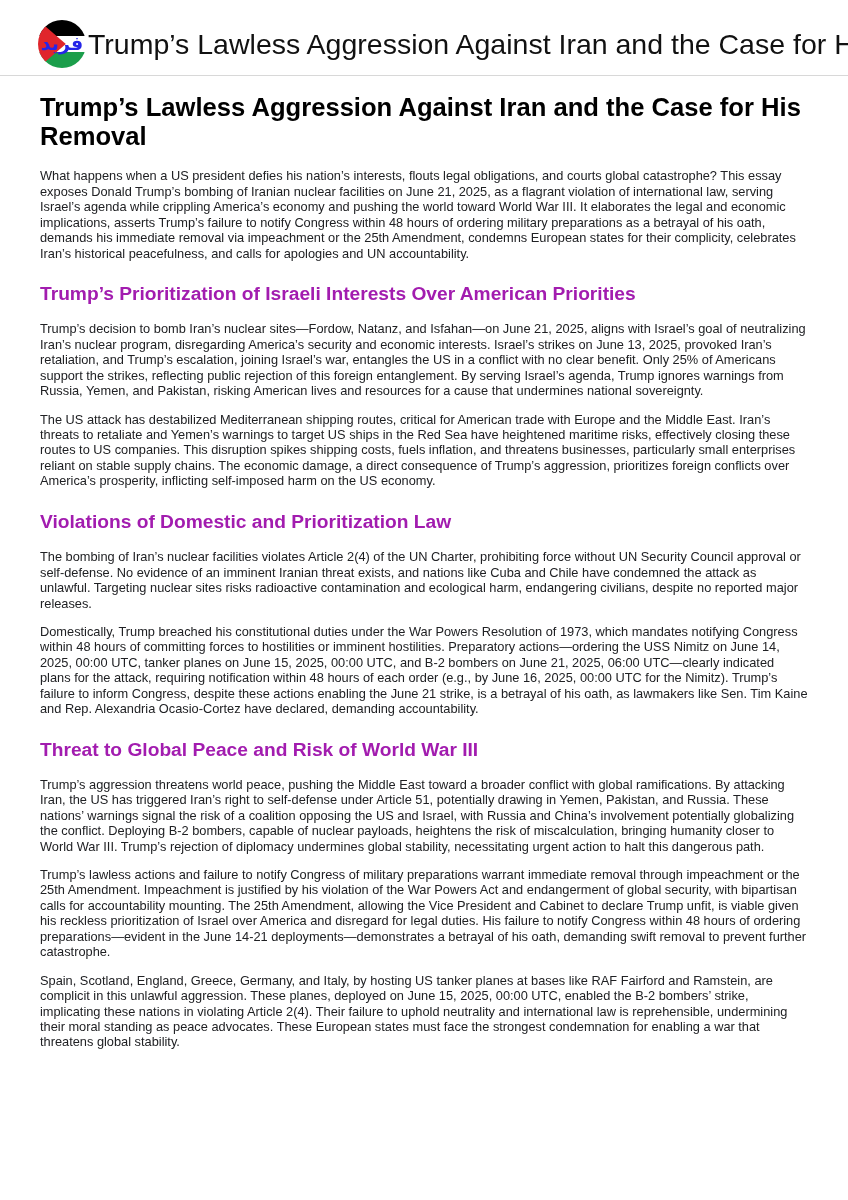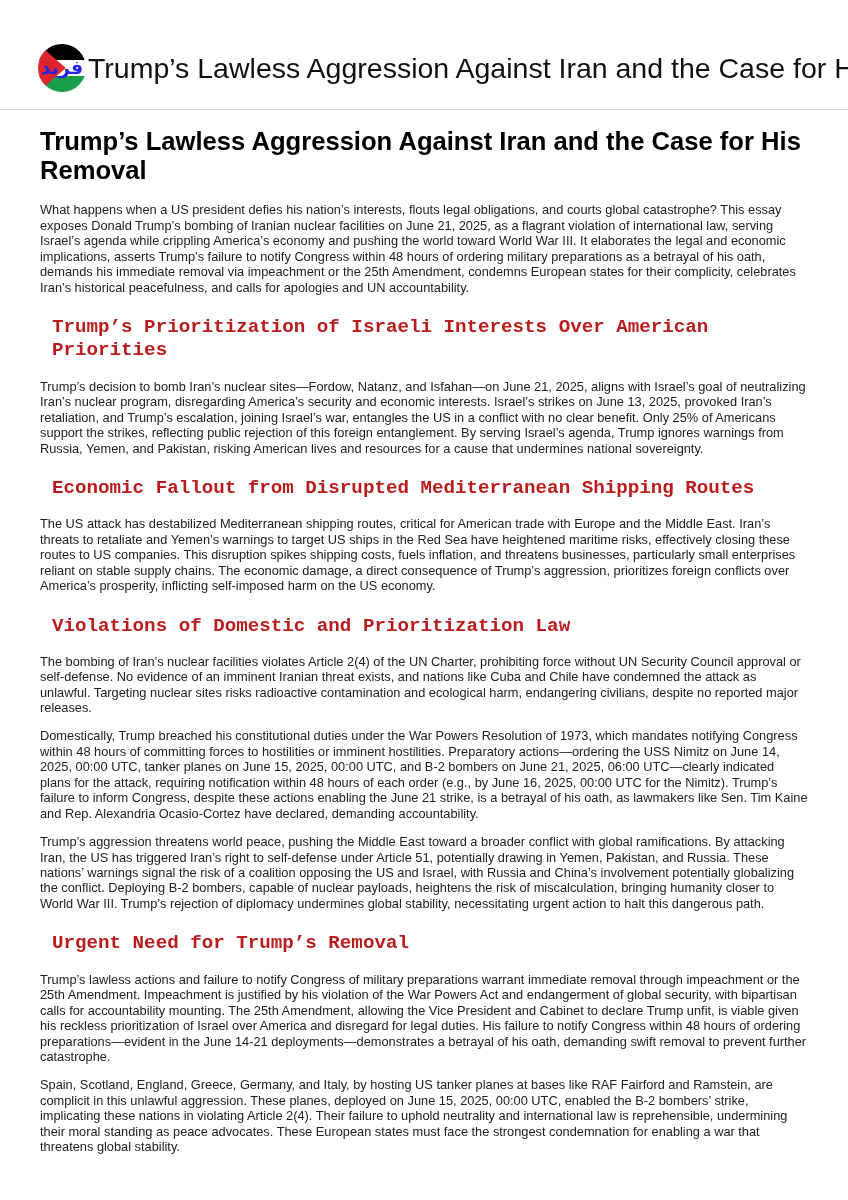--- a/index.html
+++ b/index.html
@@ -13,23 +13,22 @@
     font-family: "Liberation Sans", "DejaVu Sans", sans-serif;
     color: #202124;
     font-size: 12.8px;
     line-height: 1.21;
   }
 
   
   header.page-header {
     display: flex;
     align-items: center;
-    padding: 20px 0 17px 38px;
+    padding: 20px 0 7px 38px;
     border-bottom: 1px solid var(--divider, #d8d8d8);
-    margin-top: 24px;
   }
   .logo {
     position: relative;
     width: 48px;
     height: 48px;
     border-radius: 50%;
     overflow: hidden;
     flex-shrink: 0;
   }
   .logo .stripe { position: absolute; left: 0; right: 0; }
@@ -70,23 +69,22 @@
   h1.article-title {
     font-size: 25.6px;
     line-height: 1.14;
     font-weight: bold;
     color: #000000;
     margin: 17px 0 17px 0;
   }
   h2.section-heading {
     font-size: 19.2px;
     font-weight: bold;
-    color: #b91c1c;
-    margin: 21px 0 16px 12px;
-    font-family: Liberation Mono, monospace;
+    color: #a21caf;
+    margin: 21px 0 16px 0;
   }
   p.body-paragraph {
     margin: 12.8px 0;
   }
 </style>
 </head>
 <body>
 
 <header class="page-header">
   <div class="logo">
@@ -103,36 +101,35 @@
   <h1 class="article-title">Trump’s Lawless Aggression Against Iran and the Case for His Removal</h1>
 
   <p class="body-paragraph">What happens when a US president defies his nation’s interests, flouts legal obligations, and courts global catastrophe? This essay exposes Donald Trump’s bombing of Iranian nuclear facilities on June 21, 2025, as a flagrant violation of international law, serving Israel’s agenda while crippling America’s economy and pushing the world toward World War III. It elaborates the legal and economic implications, asserts Trump’s failure to notify Congress within 48 hours of ordering military preparations as a betrayal of his oath, demands his immediate removal via impeachment or the 25th Amendment, condemns European states for their complicity, celebrates Iran’s historical peacefulness, and calls for apologies and UN accountability.</p>
 
   <section>
     <h2 class="section-heading">Trump’s Prioritization of Israeli Interests Over American Priorities</h2>
     <p class="body-paragraph">Trump’s decision to bomb Iran’s nuclear sites—Fordow, Natanz, and Isfahan—on June 21, 2025, aligns with Israel’s goal of neutralizing Iran’s nuclear program, disregarding America’s security and economic interests. Israel’s strikes on June 13, 2025, provoked Iran’s retaliation, and Trump’s escalation, joining Israel’s war, entangles the US in a conflict with no clear benefit. Only 25% of Americans support the strikes, reflecting public rejection of this foreign entanglement. By serving Israel’s agenda, Trump ignores warnings from Russia, Yemen, and Pakistan, risking American lives and resources for a cause that undermines national sovereignty.</p>
   </section>
 
   <section>
-    <h2 class="section-heading">Economic Fallout from Disrupted Mediterranean Shipping Routes</h2>
     <p class="body-paragraph">The US attack has destabilized Mediterranean shipping routes, critical for American trade with Europe and the Middle East. Iran’s threats to retaliate and Yemen’s warnings to target US ships in the Red Sea have heightened maritime risks, effectively closing these routes to US companies. This disruption spikes shipping costs, fuels inflation, and threatens businesses, particularly small enterprises reliant on stable supply chains. The economic damage, a direct consequence of Trump’s aggression, prioritizes foreign conflicts over America’s prosperity, inflicting self-imposed harm on the US economy.</p>
   </section>
 
   <section>
     <h2 class="section-heading">Violations of Domestic and Prioritization Law</h2>
     <p class="body-paragraph">The bombing of Iran’s nuclear facilities violates Article 2(4) of the UN Charter, prohibiting force without UN Security Council approval or self-defense. No evidence of an imminent Iranian threat exists, and nations like Cuba and Chile have condemned the attack as unlawful. Targeting nuclear sites risks radioactive contamination and ecological harm, endangering civilians, despite no reported major releases.</p>
     <p class="body-paragraph">Domestically, Trump breached his constitutional duties under the War Powers Resolution of 1973, which mandates notifying Congress within 48 hours of committing forces to hostilities or imminent hostilities. Preparatory actions—ordering the USS Nimitz on June 14, 2025, 00:00 UTC, tanker planes on June 15, 2025, 00:00 UTC, and B-2 bombers on June 21, 2025, 06:00 UTC—clearly indicated plans for the attack, requiring notification within 48 hours of each order (e.g., by June 16, 2025, 00:00 UTC for the Nimitz). Trump’s failure to inform Congress, despite these actions enabling the June 21 strike, is a betrayal of his oath, as lawmakers like Sen. Tim Kaine and Rep. Alexandria Ocasio-Cortez have declared, demanding accountability.</p>
   </section>
 
   <section>
+    <h2 class="section-heading">Threat to Global Peace and Risk of World War III</h2>
     <p class="body-paragraph">Trump’s aggression threatens world peace, pushing the Middle East toward a broader conflict with global ramifications. By attacking Iran, the US has triggered Iran’s right to self-defense under Article 51, potentially drawing in Yemen, Pakistan, and Russia. These nations’ warnings signal the risk of a coalition opposing the US and Israel, with Russia and China’s involvement potentially globalizing the conflict. Deploying B-2 bombers, capable of nuclear payloads, heightens the risk of miscalculation, bringing humanity closer to World War III. Trump’s rejection of diplomacy undermines global stability, necessitating urgent action to halt this dangerous path.</p>
   </section>
 
   <section>
-    <h2 class="section-heading">Urgent Need for Trump’s Removal</h2>
     <p class="body-paragraph">Trump’s lawless actions and failure to notify Congress of military preparations warrant immediate removal through impeachment or the 25th Amendment. Impeachment is justified by his violation of the War Powers Act and endangerment of global security, with bipartisan calls for accountability mounting. The 25th Amendment, allowing the Vice President and Cabinet to declare Trump unfit, is viable given his reckless prioritization of Israel over America and disregard for legal duties. His failure to notify Congress within 48 hours of ordering preparations—evident in the June 14-21 deployments—demonstrates a betrayal of his oath, demanding swift removal to prevent further catastrophe.</p>
   </section>
 
   <section>
     <p class="body-paragraph">Spain, Scotland, England, Greece, Germany, and Italy, by hosting US tanker planes at bases like RAF Fairford and Ramstein, are complicit in this unlawful aggression. These planes, deployed on June 15, 2025, 00:00 UTC, enabled the B-2 bombers’ strike, implicating these nations in violating Article 2(4). Their failure to uphold neutrality and international law is reprehensible, undermining their moral standing as peace advocates. These European states must face the strongest condemnation for enabling a war that threatens global stability.</p>
   </section>
 
 </main>
 
 </body></html>

